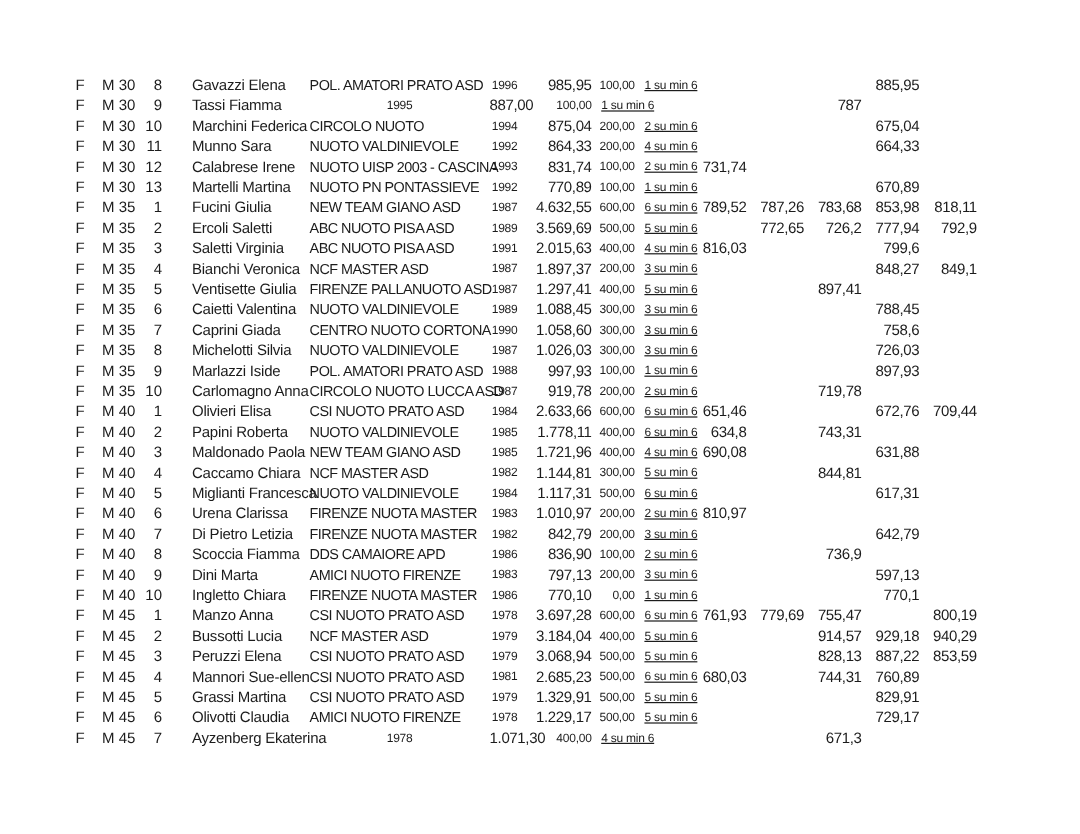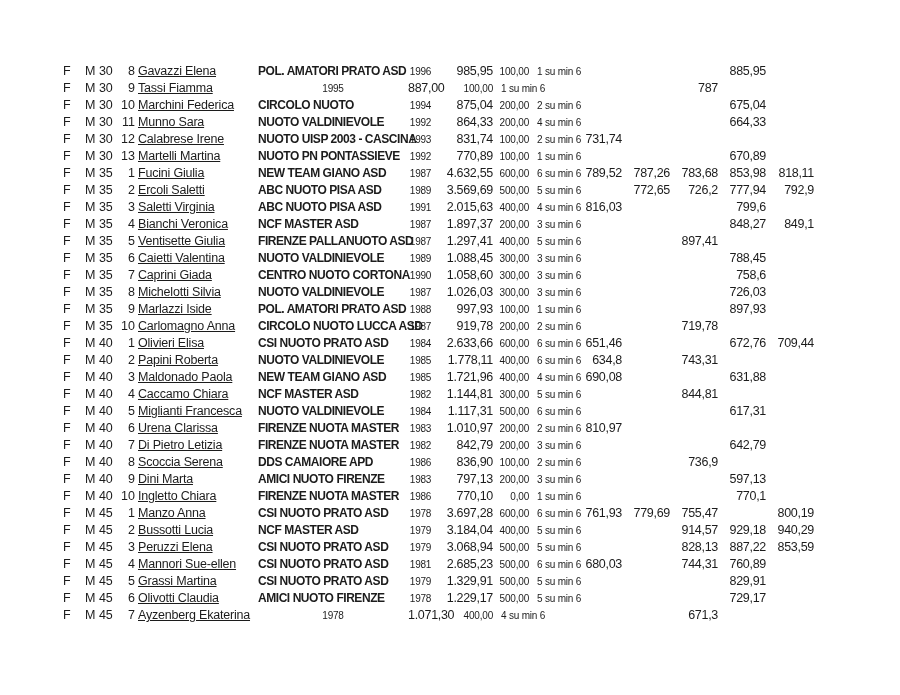--- a/index.html
+++ b/index.html
@@ -18,24 +18,24 @@
     height:17px;
     align-items:center;
     font-size:12.5px;
     line-height:17px;
     white-space:nowrap;
   }
   .cell { overflow:visible; }
   .r { text-align:right; }
   .ctr { text-align:center; }
   .sm { font-size:10px; letter-spacing:-0.2px; }
-  .name { padding-left:3px; letter-spacing:-0.2px;text-decoration:underline; }
-  .club { letter-spacing:-0.45px; font-size:12px;font-weight:bold; }
+  .name { padding-left:25px; letter-spacing:-0.2px; }
+  .club { letter-spacing:-0.45px; font-size:12px; }
   .num { letter-spacing:-0.3px; }
-  .events { padding-left:8px; }
+  .events { padding-left:8px;text-decoration:underline; }
   .spacer {}
 </style>
 </head>
 <body style="color: rgb(28, 28, 28); background: rgb(255, 255, 255);">
 
 <div class="sheet">
   <div class="tbl">
     <div>
         <div class="row">
     <div class="cell spacer"></div>
@@ -425,21 +425,21 @@
     <div class="cell r num"></div>
     <div class="cell r num"></div>
     <div class="cell r num">642,79</div>
     <div class="cell r num"></div>
   </div>
         <div class="row">
     <div class="cell spacer"></div>
     <div class="cell">F</div>
     <div class="cell">M 40</div>
     <div class="cell r">8</div>
-    <div class="cell name">Scoccia Serena</div>
+    <div class="cell name">Scoccia Fiamma</div>
     <div class="cell club">DDS CAMAIORE APD</div>
     <div class="cell ctr sm">1986</div>
     <div class="cell r num">836,90</div>
     <div class="cell r sm">100,00</div>
     <div class="cell sm events">2 su min 6</div>
     <div class="cell r num"></div>
     <div class="cell r num"></div>
     <div class="cell r num">736,9</div>
     <div class="cell r num"></div>
     <div class="cell r num"></div>

